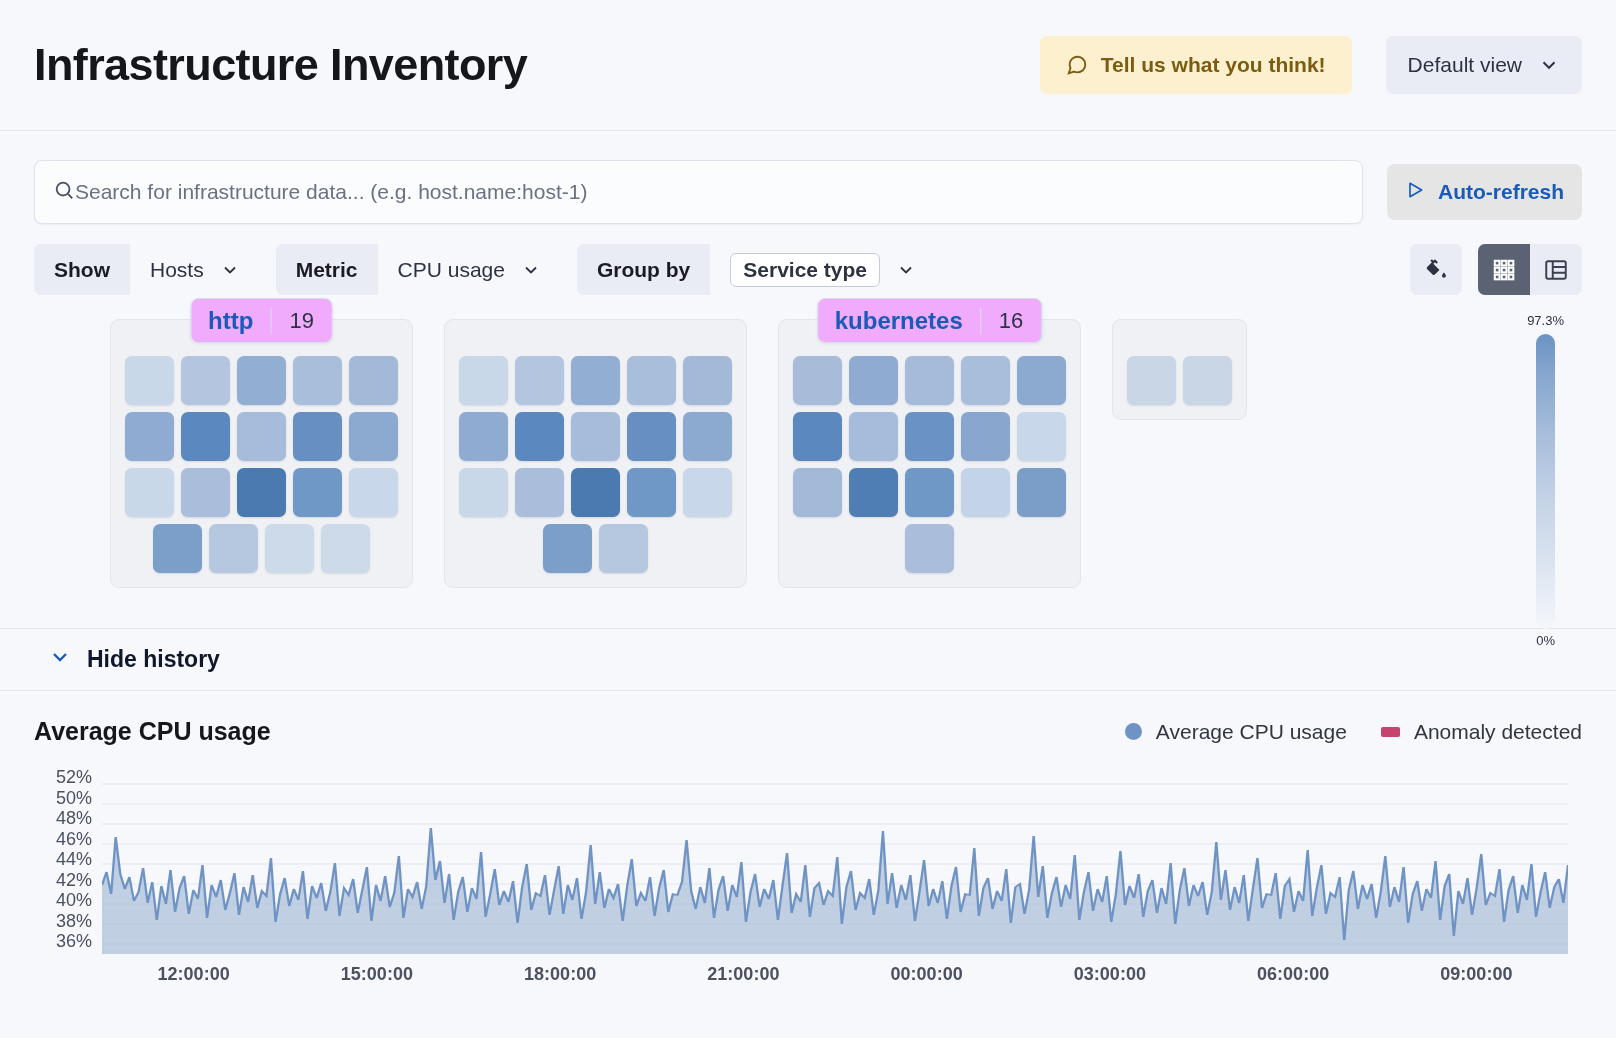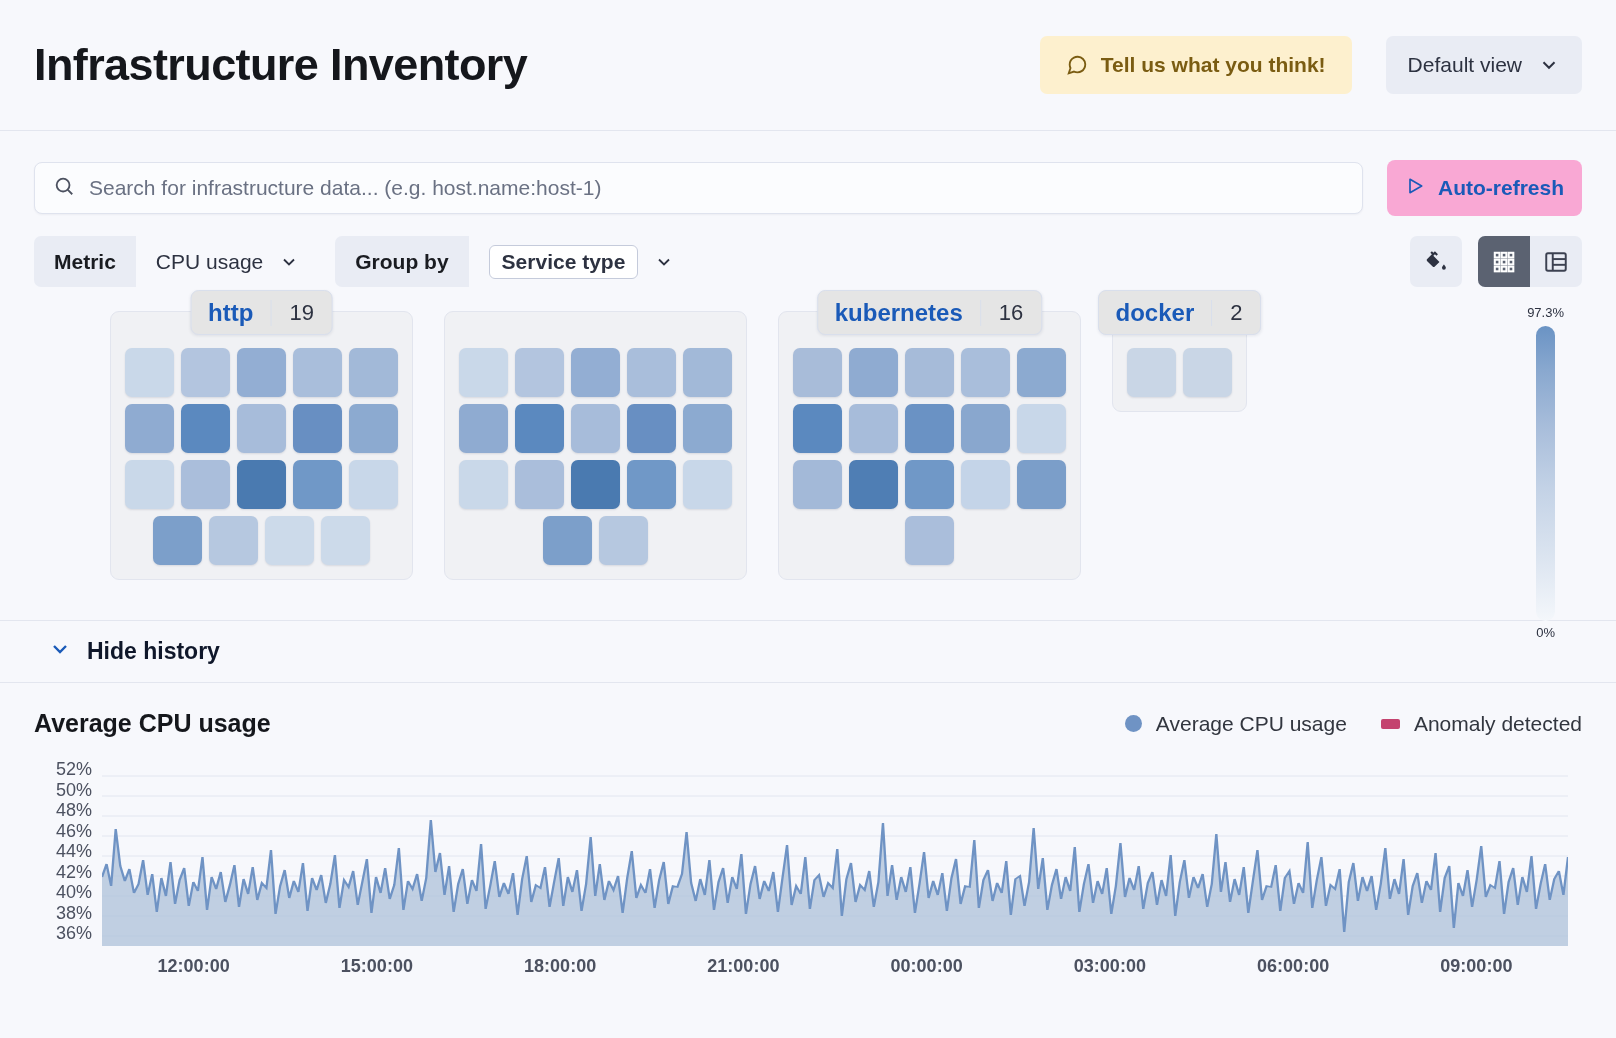--- a/index.html
+++ b/index.html
@@ -42,25 +42,25 @@
     display: flex; align-items: center; gap: 16px;
     font-size: 21px;
     font-family: "Liberation Sans", sans-serif;
     cursor: pointer;
   }
 
   
   .toolbar { padding: 29px 34px 0 34px; }
   .search-row { display: flex; align-items: center; gap: 24px; }
   .search-box {
-    flex: 1; height: 52px;
+    flex: 1; height: 64px;
     background: #fbfcfe;
     border: 1px solid #dfe3ee;
     border-radius: 8px;
-    display: flex; align-items: center; gap: 14px;
+    display: flex; align-items: center; 
     padding: 0 18px;
     box-shadow: 0 1px 2px rgba(30,40,70,.05);
   }
   .search-box input {
     border: none; outline: none; background: transparent;
     font-size: 21px; color: #2d3241; width: 100%;
     font-family: "Liberation Sans", sans-serif;
   }
   .search-box input::placeholder { color: #6a7183; }
   .date-box {
@@ -69,21 +69,21 @@
     border: 1px solid #dfe3ee;
     border-radius: 8px;
     display: flex; align-items: center; gap: 16px;
     padding: 0 20px;
     font-size: 21px; color: #2d3241;
     box-shadow: 0 1px 2px rgba(30,40,70,.05);
     cursor: pointer;
   }
   .refresh-btn {
     width: 195px; height: 56px;
-    background: #f9a8d4; color: #1a5ab8;
+    background: #e5e5e5; color: #1a5ab8;
     border: none; border-radius: 8px;
     display: flex; align-items: center; justify-content: center; gap: 13px;
     font-size: 21px; font-weight: 700;
     font-family: "Liberation Sans", sans-serif;
     cursor: pointer;
   }
 
   .filters-row { display: flex; align-items: center; margin-top: 20px; position: relative; }
   .filter-group {
     display: flex; align-items: stretch;
@@ -139,21 +139,21 @@
     position: relative;
     height: 310px;
     margin-top: 24px;
     border-bottom: 1px solid #e3e6ef;
   }
   .groups { display: flex; align-items: flex-start; padding-left: 110px; gap: 31px; }
   .group { position: relative; }
   .group-badge {
     position: absolute; left: 50%; transform: translateX(-50%);
     top: -21px; z-index: 3;
-    background: #e5e5e5; border: 1px solid #d9dfec;
+    background: #f0abfc; border: 1px solid #d9dfec;
     border-radius: 8px; height: 45px;
     display: flex; align-items: center;
     box-shadow: 0 1px 3px rgba(30,40,70,.08);
     white-space: nowrap;
   }
   .group-name {
     color: #1a5ab8; font-size: 24px; font-weight: 700;
     padding: 0 17px;
   }
   .group-divider { width: 1px; height: 26px; background: #d9dfec; }
@@ -269,20 +269,31 @@
           <svg width="20" height="20" viewBox="0 0 24 24" fill="none" stroke="#1a5ab8" stroke-width="2" stroke-linejoin="round">
             <polygon points="6 4 20 12 6 20"></polygon>
           </svg>
         </span>
         <span>Auto-refresh</span>
       </button>
     </div>
 
     <div class="filters-row">
 
+      <div class="filter-group">
+        <div class="filter-label">Show</div>
+        <div class="filter-value">
+          <span>Hosts</span>
+          <span>
+            <svg class="chev" width="20" height="20" viewBox="0 0 24 24" fill="none" stroke="#2d3241" stroke-width="2.2">
+                <polyline points="6 9 12 15 18 9"></polyline>
+              </svg>
+          </span>
+        </div>
+      </div>
 
       <div class="filter-group">
         <div class="filter-label">Metric</div>
         <div class="filter-value">
           <span>CPU usage</span>
           <span>
             <svg class="chev" width="20" height="20" viewBox="0 0 24 24" fill="none" stroke="#2d3241" stroke-width="2.2">
                 <polyline points="6 9 12 15 18 9"></polyline>
               </svg>
           </span>
@@ -430,25 +441,20 @@
               <div class="tile" style="background: rgb(112, 152, 199);"></div>
               <div class="tile" style="background: rgb(196, 212, 232);"></div>
               <div class="tile" style="background: rgb(123, 158, 201);"></div>
             </div>
             <div class="tile-row">
               <div class="tile" style="background: rgb(170, 190, 219);"></div>
             </div>
           </div>
         </div>
         <div class="group">
-          <div class="group-badge">
-            <div class="group-name">docker</div>
-            <div class="group-divider"></div>
-            <div class="group-count">2</div>
-          </div>
           <div class="group-body">
             <div class="tile-row">
               <div class="tile" style="background: rgb(201, 214, 230);"></div>
               <div class="tile" style="background: rgb(201, 214, 230);"></div>
             </div>
           </div>
         </div>
       </div>
 
     <div class="legend-scale">

